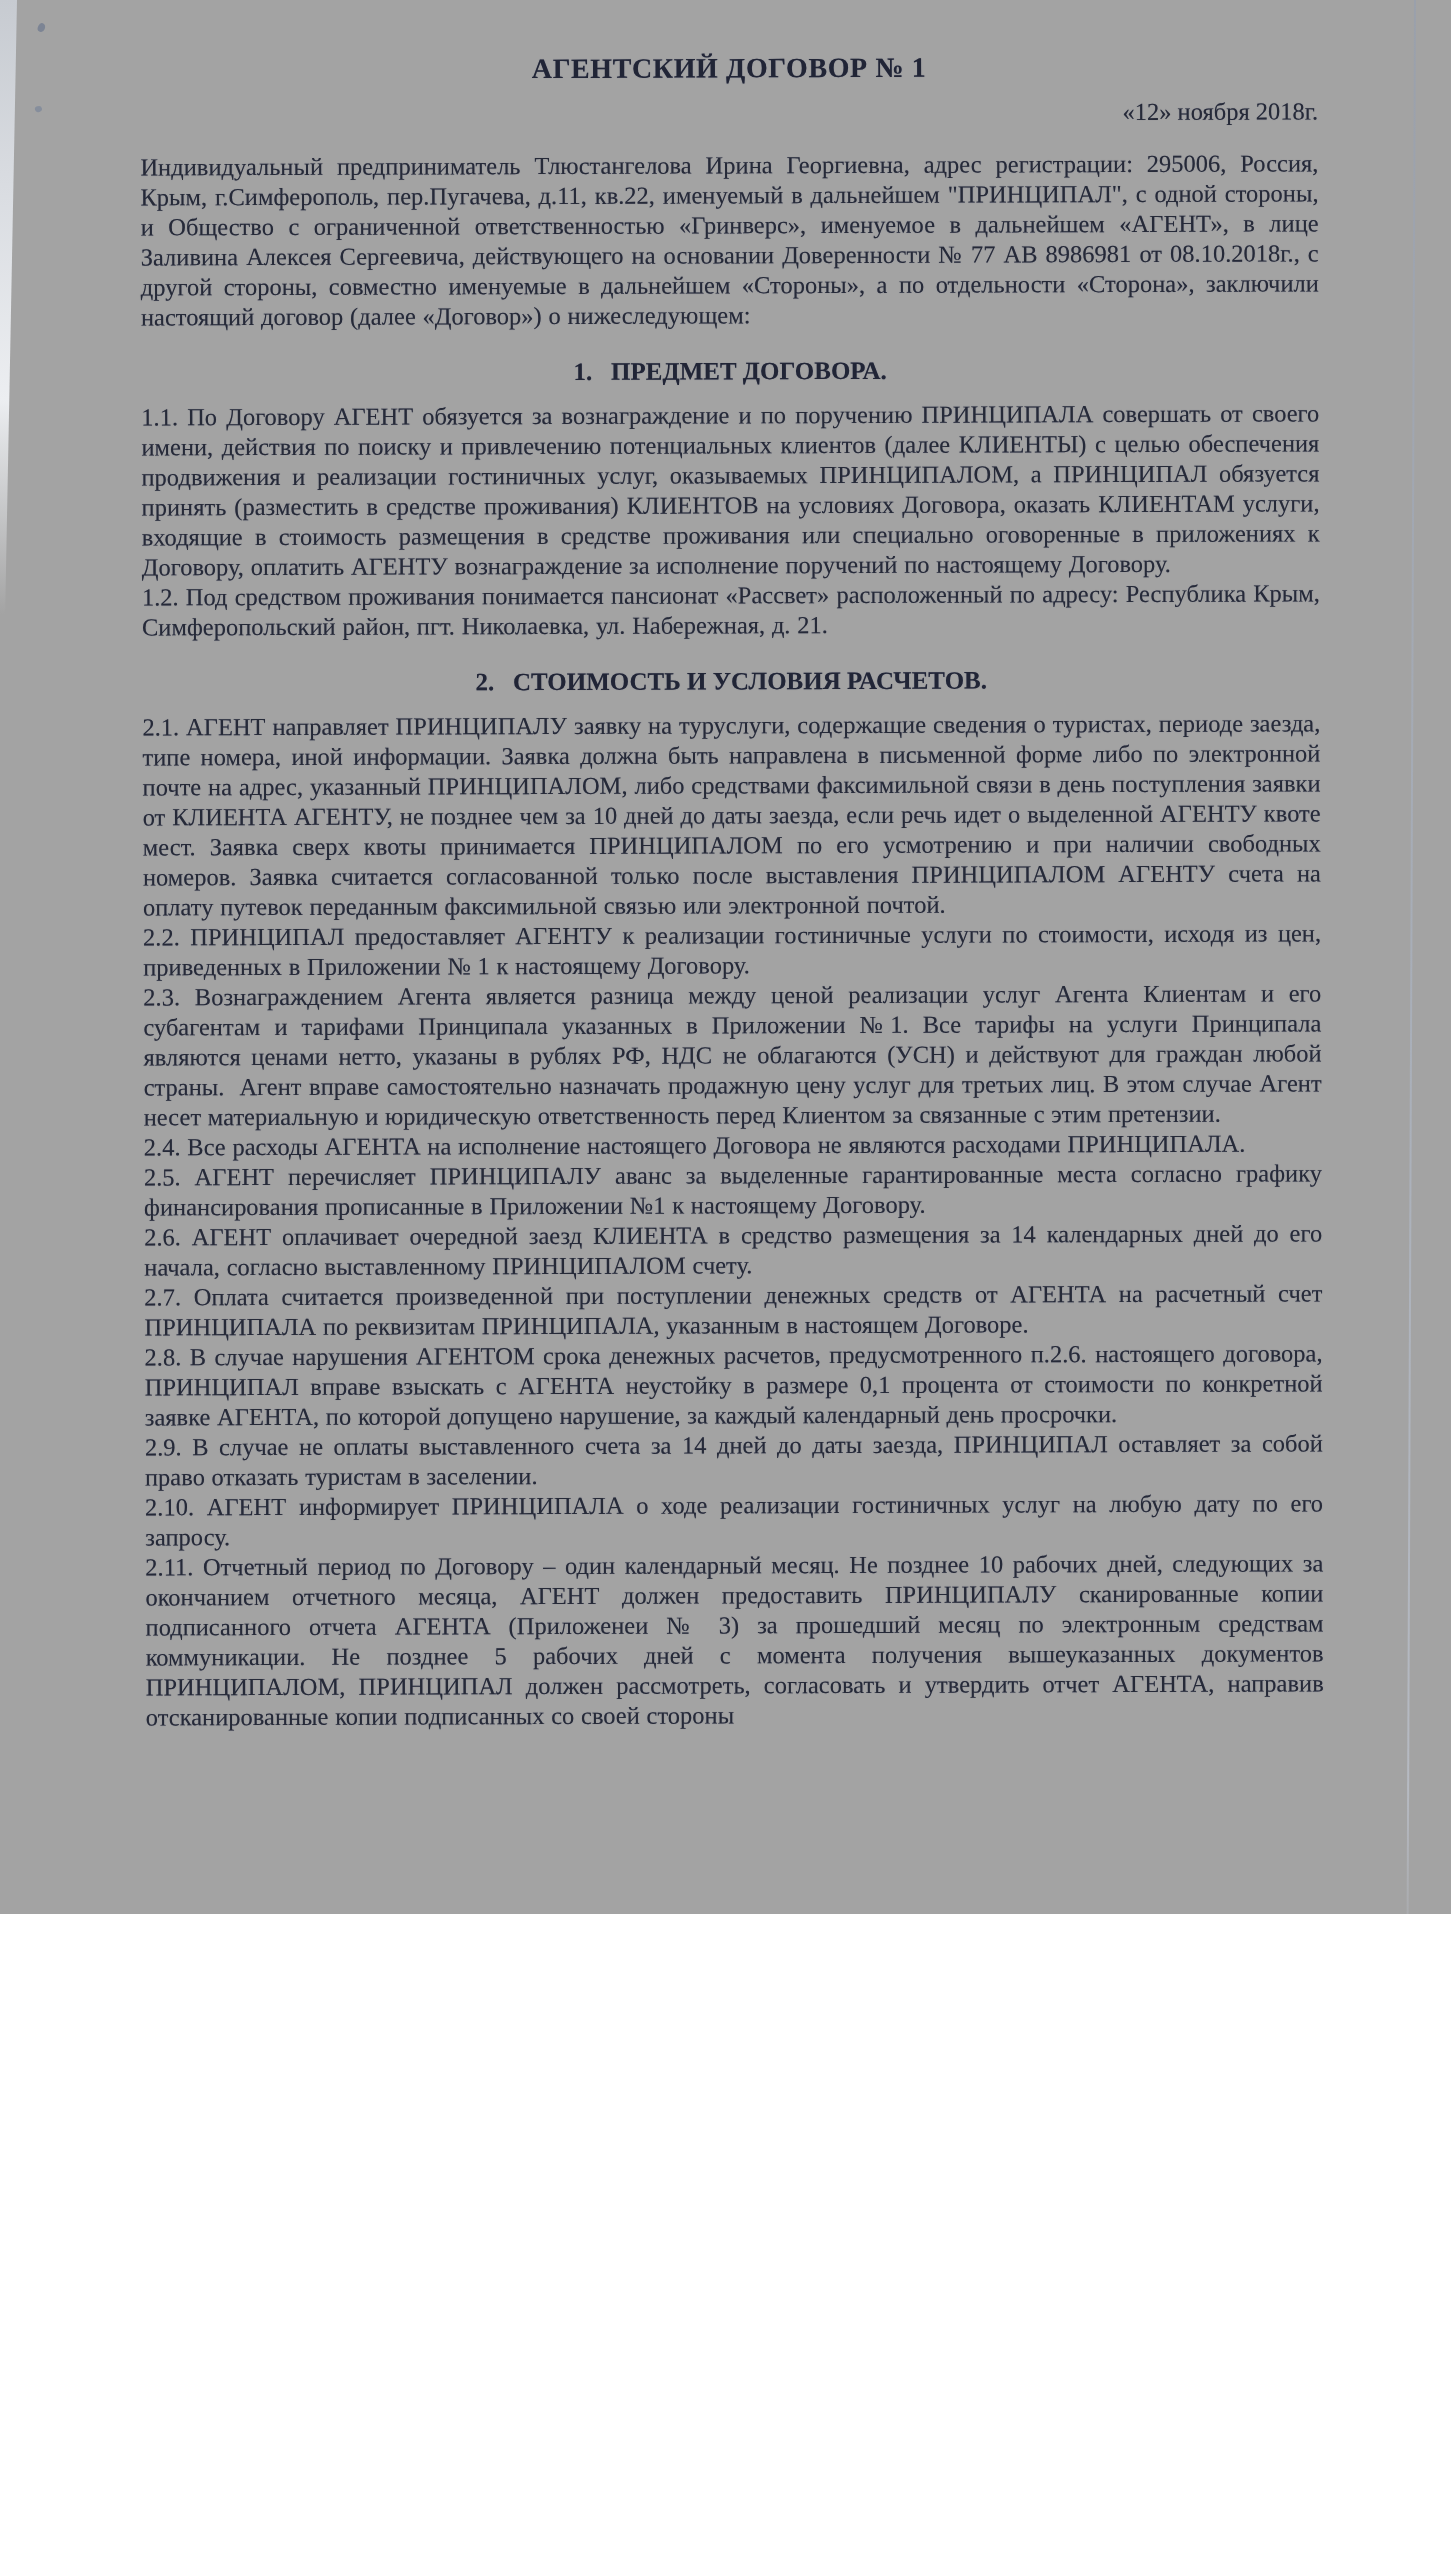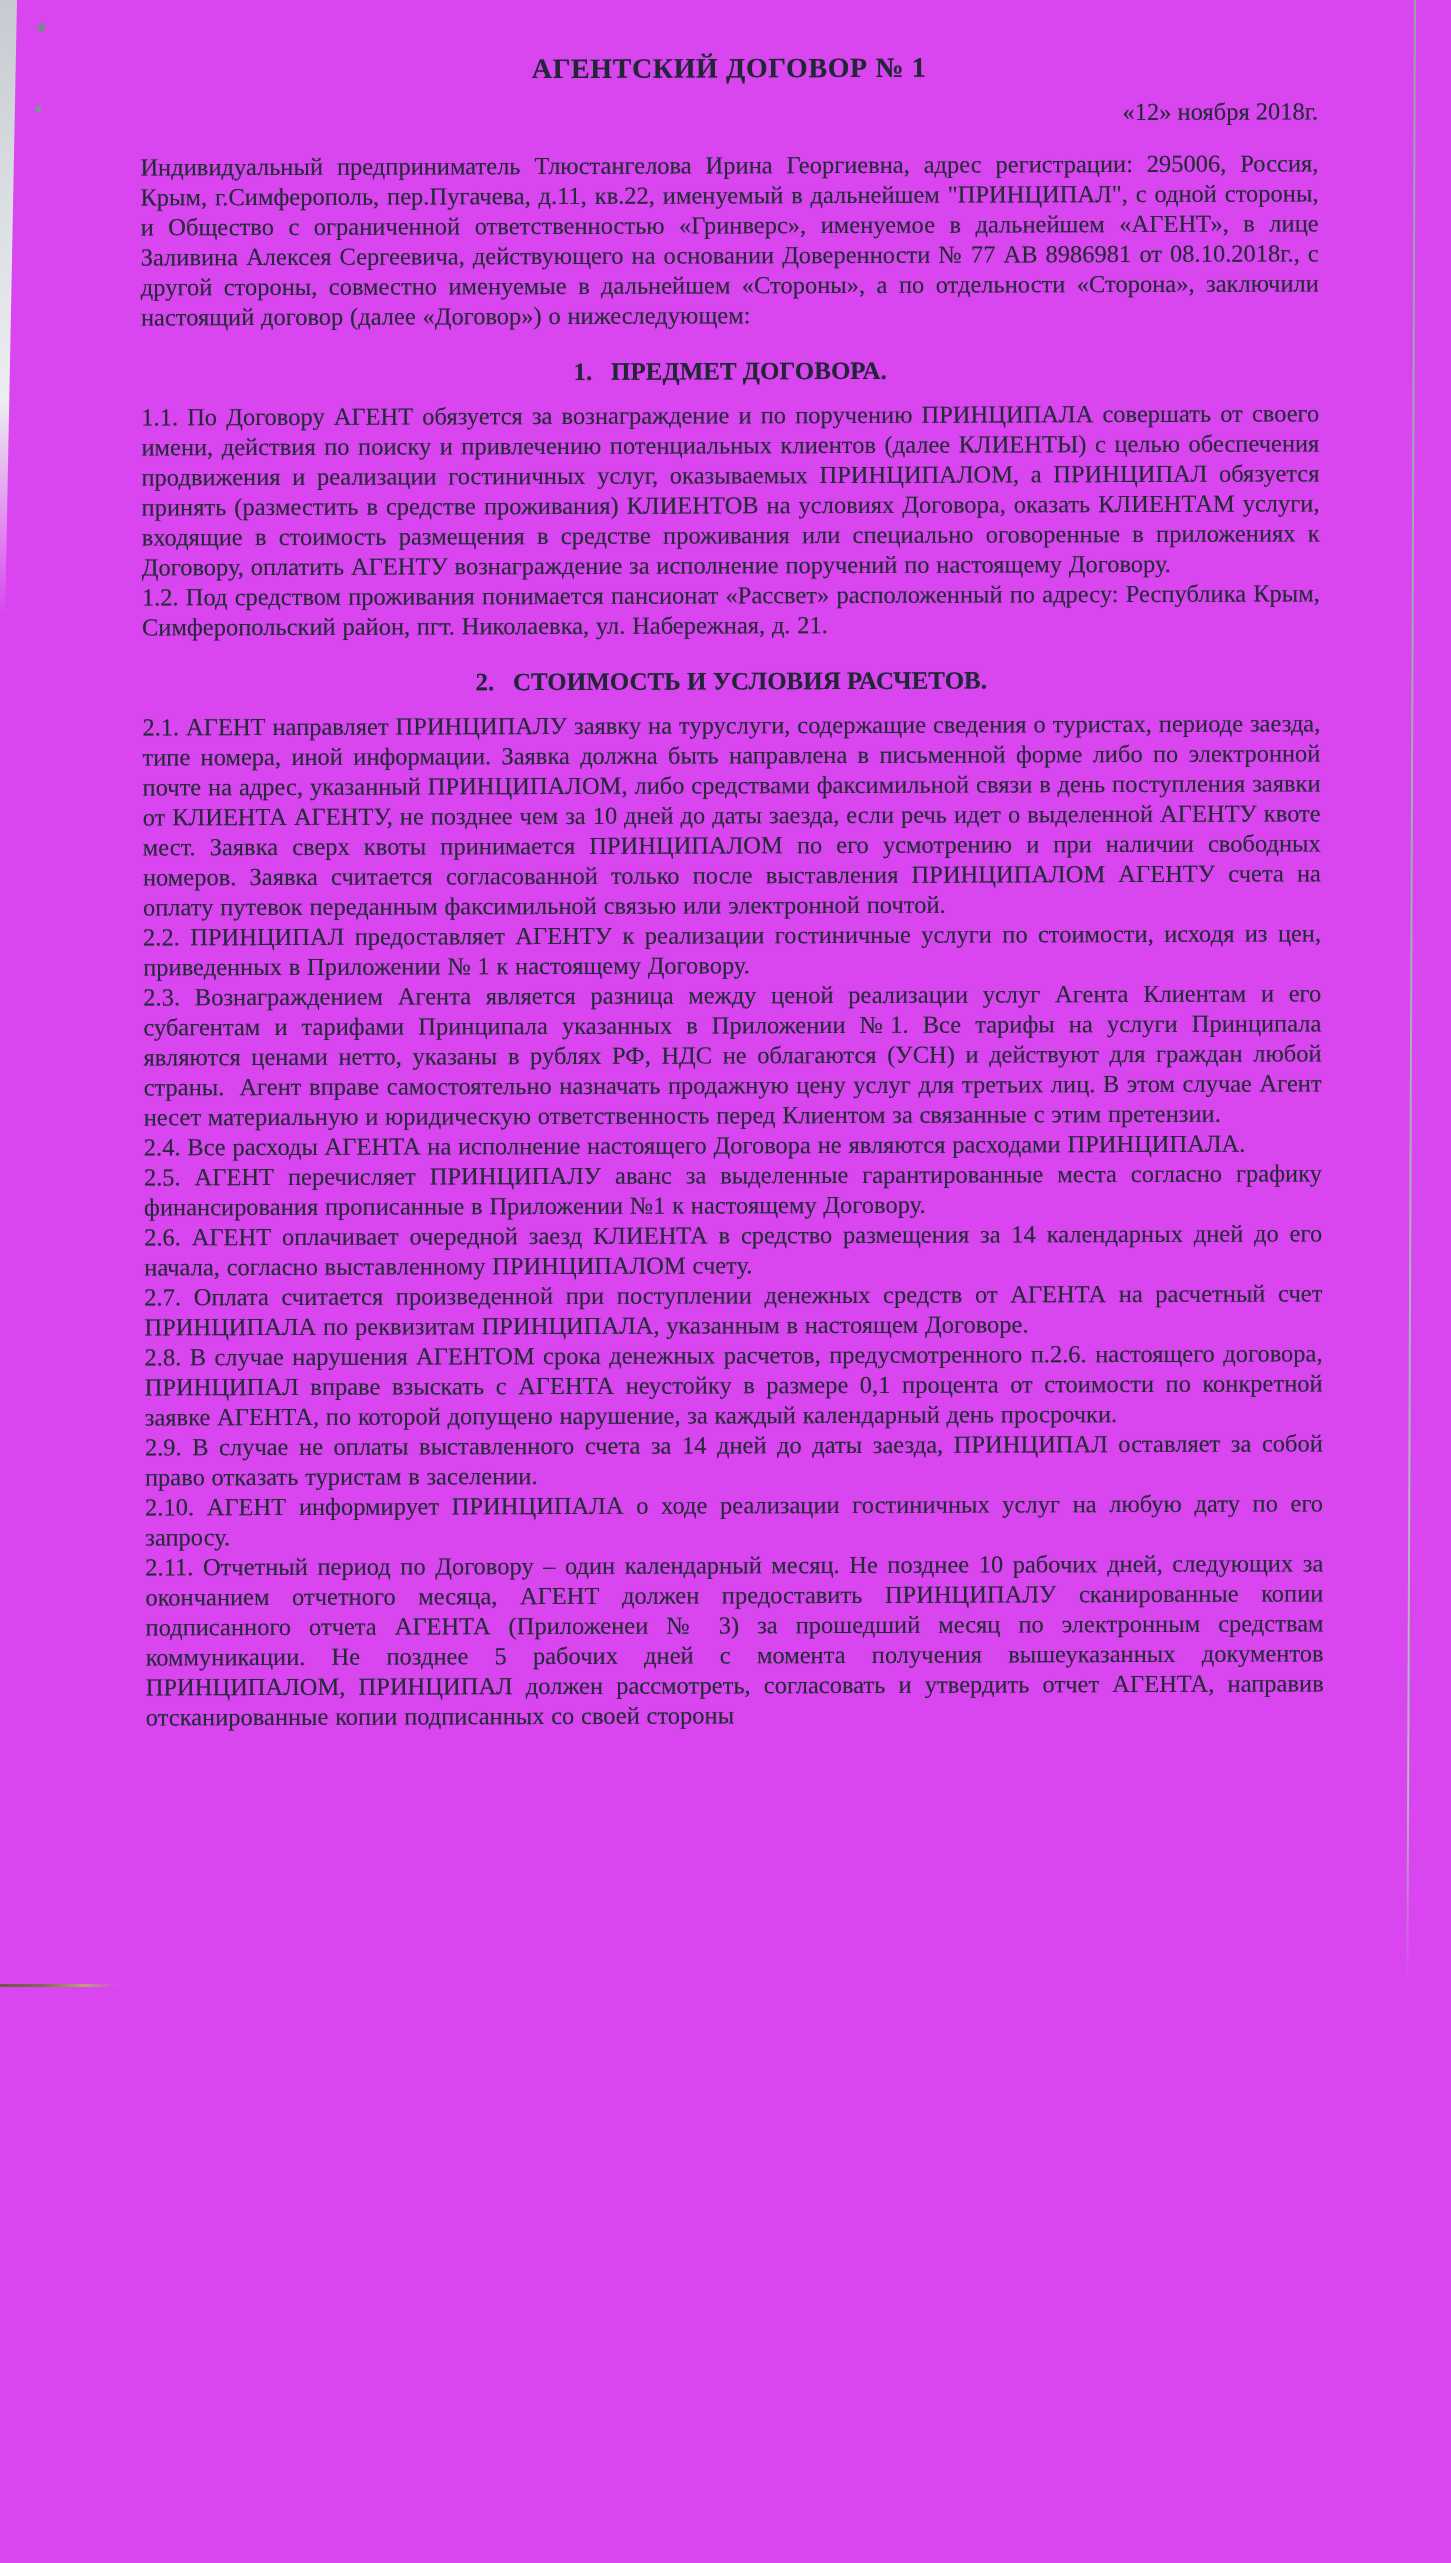--- a/index.html
+++ b/index.html
@@ -1,19 +1,19 @@
 <!DOCTYPE html>
 <html style="font-size:9px"><head>
 <meta charset="utf-8">
 <style>
   html,body{margin:0;padding:0;background:#ffffff;}
   .page{
     position:relative;
-    width:1452px;height:2563px;
-    background:#d946ef;
+    width:1452px;height:1914px;
+    background:#a3a3a3;
     overflow:hidden;
     font-family:"Liberation Serif","DejaVu Serif",serif;
     color:#262a38;
   }
   
   .left-edge-shade{
     position:absolute;left:0;top:0;width:17px;height:615px;
     background:linear-gradient(to bottom,#c7cbd1 0%,#d9dce1 30%,#eceef1 65%,rgba(255,255,255,0) 100%);
     clip-path:polygon(0 0,100% 0,30% 100%,0 100%);
   }

